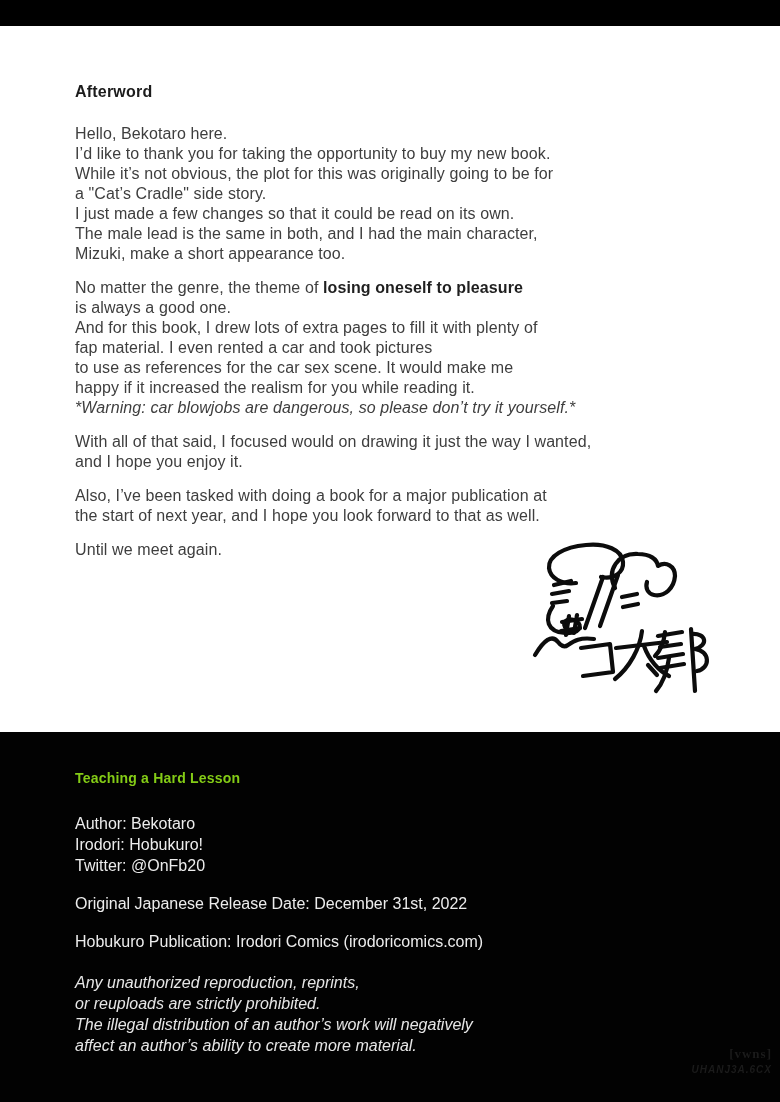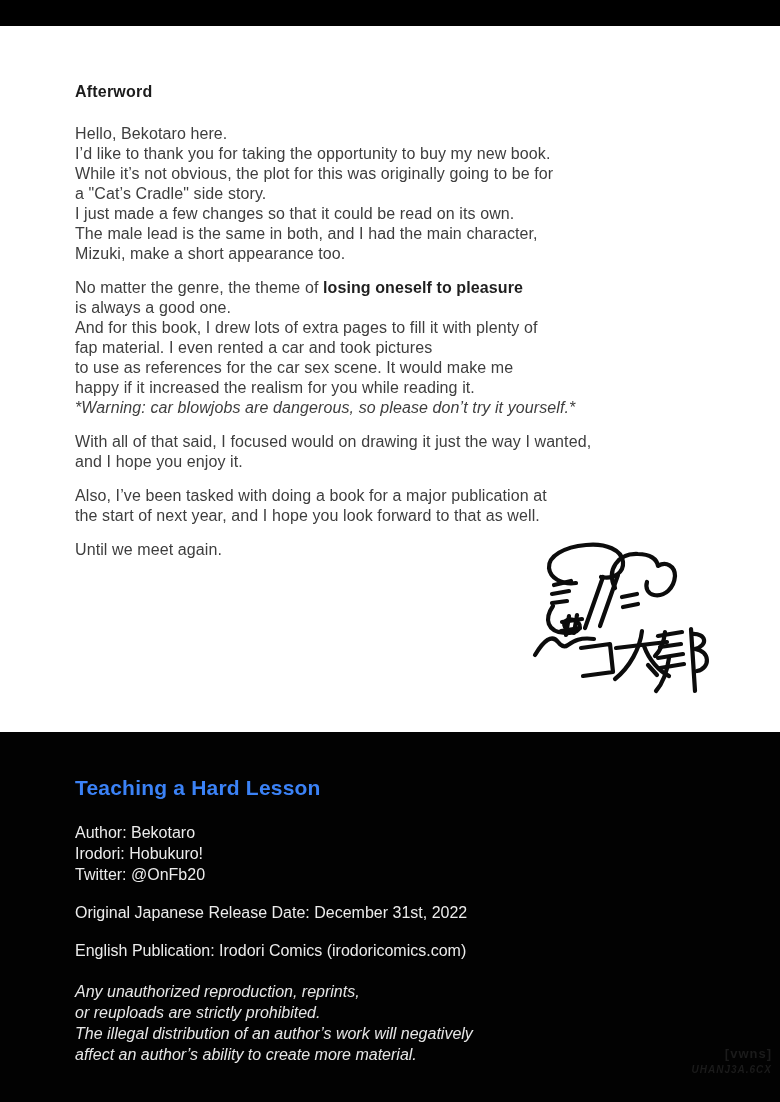--- a/index.html
+++ b/index.html
@@ -31,31 +31,31 @@
   .signature {
     position: absolute; left: 518px; top: 536px;
     width: 260px; height: 170px;
   }
   .footer {
     position: absolute; left: 0; top: 732px;
     width: 780px; height: 370px; background: #020202; color: #ececec;
   }
   .footer-inner { padding: 28px 40px 0 75px; font-size: 16px; line-height: 21px; }
   .footer-title {
-    font-size: 21px; font-weight: 700; color: #3b82f6;
-    margin: 17px 0 24px 0; letter-spacing: 0.2px;
+    font-size: 14px; font-weight: 700; color: #84cc16;
+    margin: 8px 0 24px 0; letter-spacing: 0.2px;
   }
   .fblock { margin: 0 0 17px 0; }
   .legal { font-style: italic; margin-top: 20px; color: #e6e6e6; }
   .watermark {
     position: absolute; right: 8px; bottom: 26px; text-align: right;
     color: #1b1b1b; font-weight: 700; line-height: 1.3;
     filter: blur(0.3px); letter-spacing: 1px;
   }
-  .wm-line1 { font-size: 13px; }
+  .wm-line1 { font-size: 13px; font-family: Liberation Serif, serif; }
   .wm-line2 { font-size: 10px; font-style: italic; }
 </style>
 </head>
 <body>
 
 <div class="topbar"></div>
 
 <div class="afterword">
   <h1 class="page-title">Afterword</h1>
 
@@ -128,21 +128,21 @@
     <h2 class="footer-title">Teaching a Hard Lesson</h2>
 
     <div class="fblock">
       <div class="ln">Author: Bekotaro</div>
       <div class="ln">Irodori: Hobukuro!</div>
       <div class="ln">Twitter: @OnFb20</div>
     </div>
 
     <div class="fblock ln">Original Japanese Release Date: December 31st, 2022</div>
 
-    <div class="fblock ln">English Publication: Irodori Comics (irodoricomics.com)</div>
+    <div class="fblock ln">Hobukuro Publication: Irodori Comics (irodoricomics.com)</div>
 
     <div class="legal">
       <div class="ln">Any unauthorized reproduction, reprints,</div>
       <div class="ln">or reuploads are strictly prohibited.</div>
       <div class="ln">The illegal distribution of an author’s work will negatively</div>
       <div class="ln">affect an author’s ability to create more material.</div>
     </div>
   </div>
 
   <div class="watermark">

